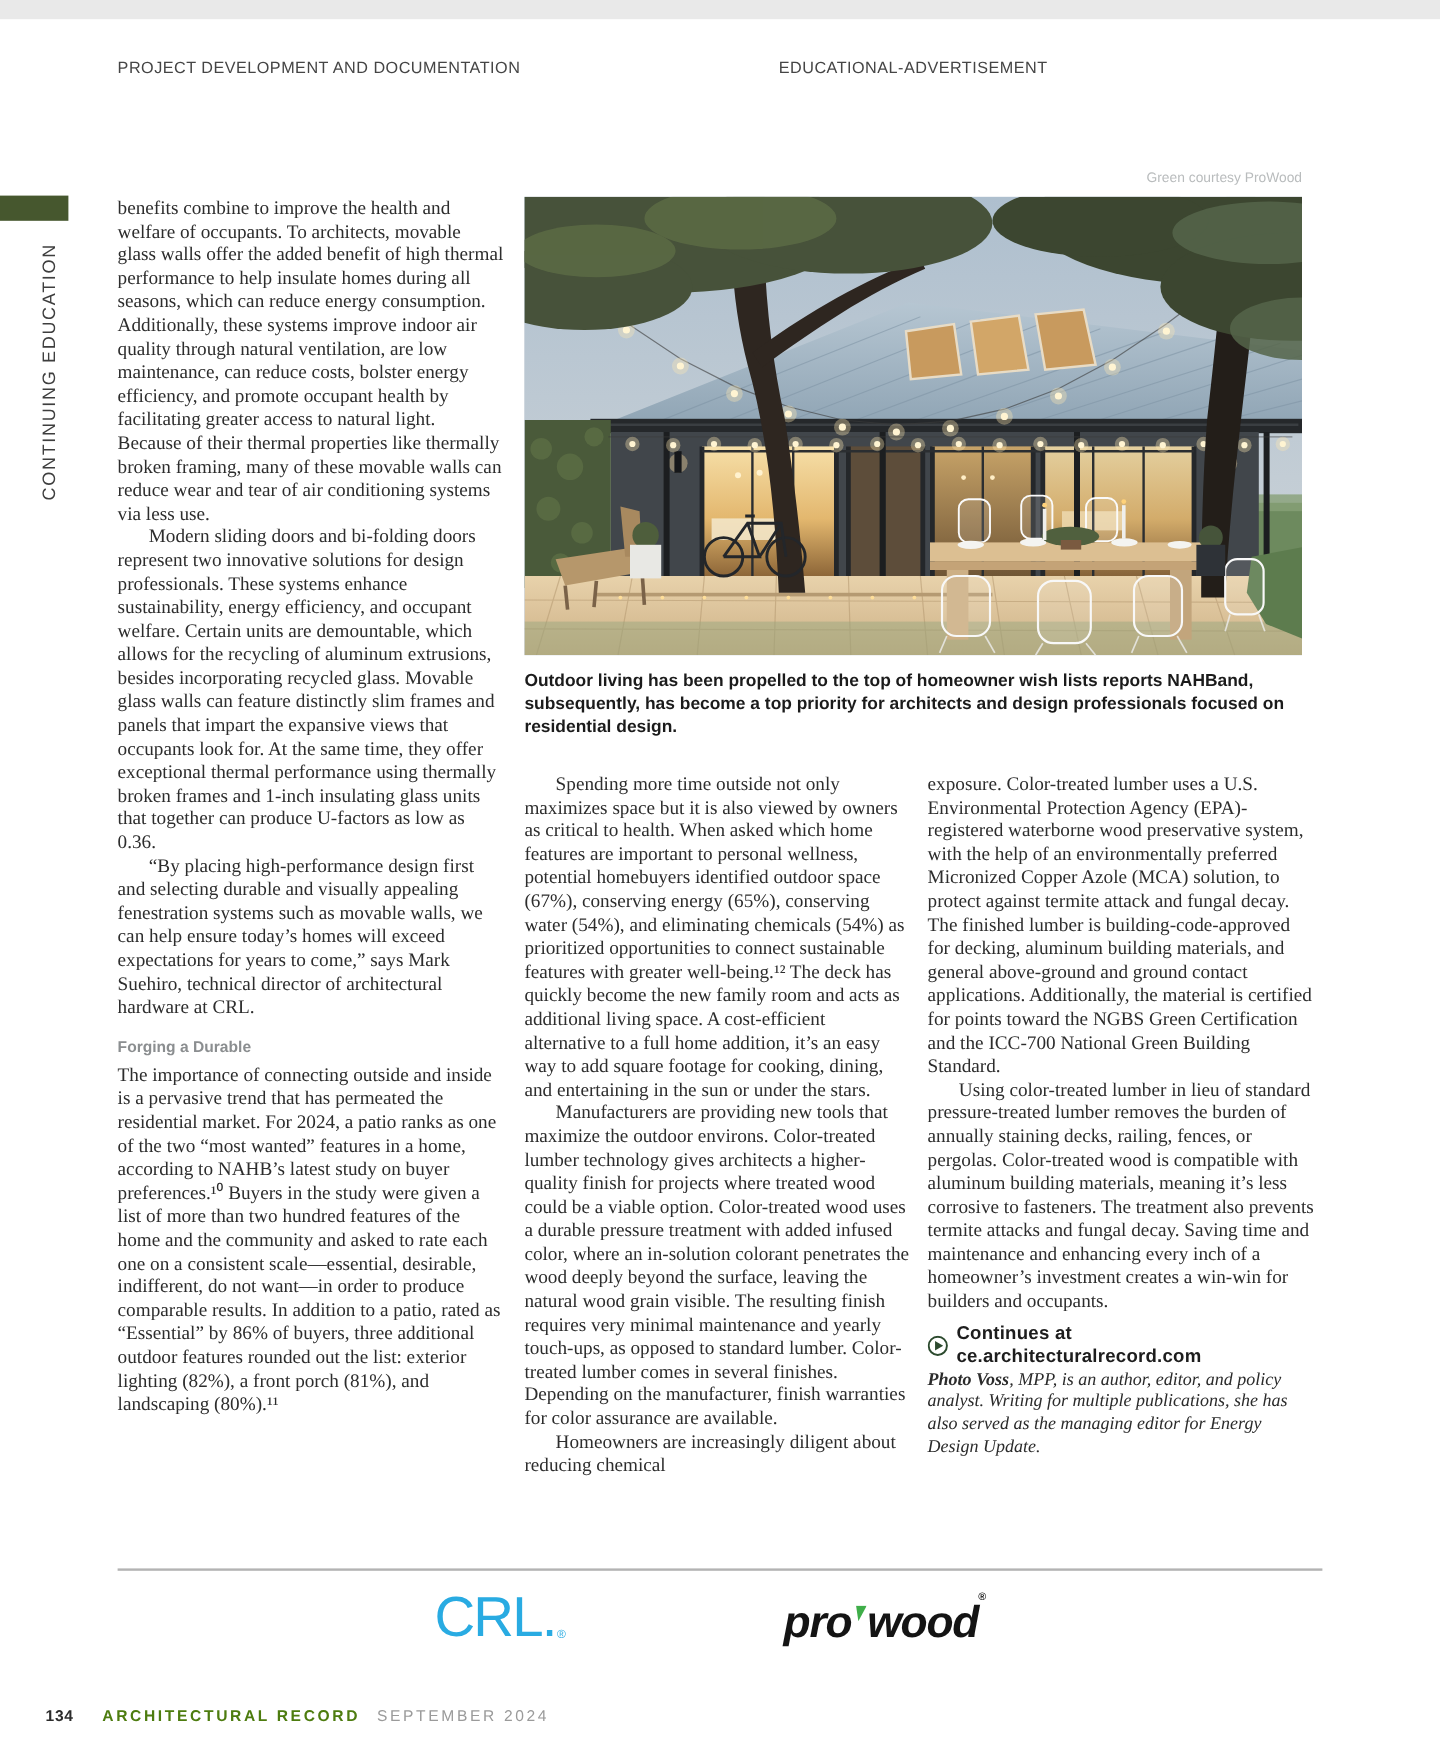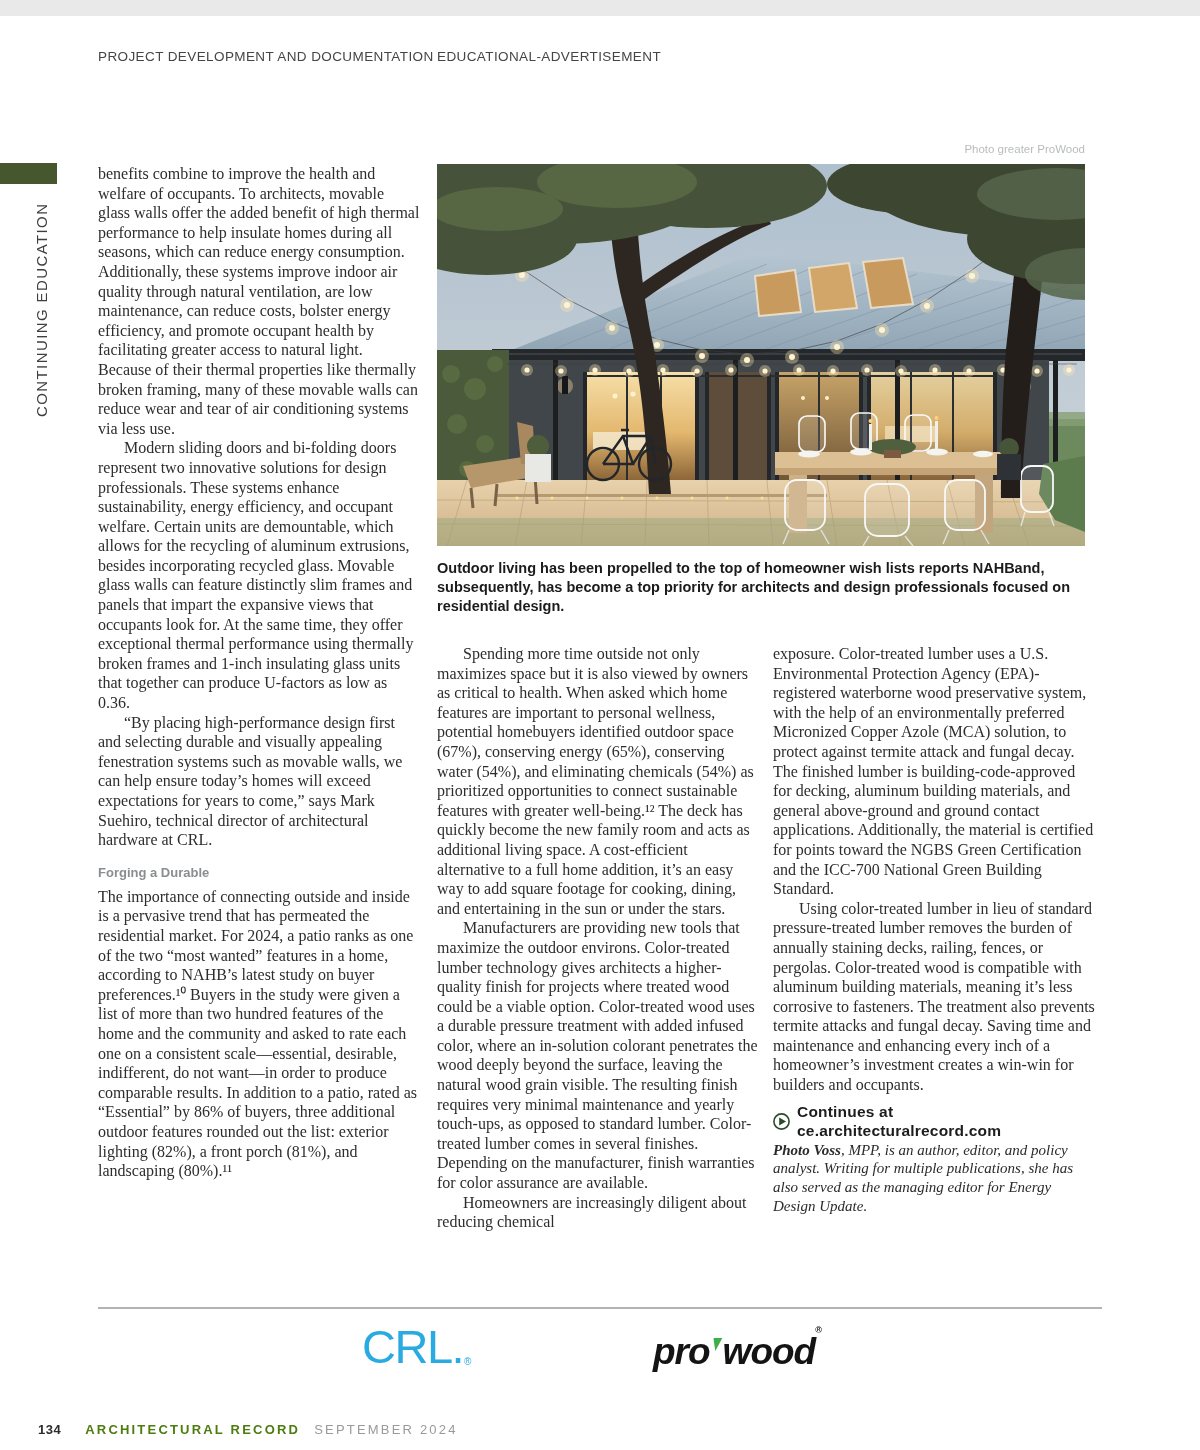--- a/index.html
+++ b/index.html
@@ -7,21 +7,21 @@
     position:relative; width:1200px; height:1450px; margin:16px auto;
     background:#ffffff; overflow:hidden;
     font-family:"Liberation Serif", serif; color:#2d2d2d;
   }
   
   .hdr {
     position:absolute; top:33px; font-family:"Liberation Sans", sans-serif;
     font-size:13.5px; letter-spacing:.4px; color:#454545; font-stretch:condensed;
   }
   .hdr-left { left:98px; }
-  .hdr-right { left:437px; width:648px; text-align:left; }
+  .hdr-right { left:437px; width:648px; text-align:center; }
   
   .green-bar { position:absolute; left:0; top:147px; width:57px; height:21px; background:#46572e; }
   .vlabel {
     position:absolute; left:33px; top:176px; height:225px;
     writing-mode:vertical-rl; transform:rotate(180deg);
     font-family:"Liberation Sans", sans-serif; font-size:15px; letter-spacing:1.4px;
     color:#3e3e3e; white-space:nowrap;
   }
   
   .credit {
@@ -85,21 +85,21 @@
 <body>
 
 <div id="page">
 
   <div class="hdr hdr-left">PROJECT DEVELOPMENT AND DOCUMENTATION</div>
   <div class="hdr hdr-right">EDUCATIONAL-ADVERTISEMENT</div>
 
   <div class="green-bar"></div>
   <div class="vlabel">CONTINUING EDUCATION</div>
 
-  <div class="credit">Photo greater ProWood</div>
+  <div class="credit">Green courtesy ProWood</div>
 
   <div class="photo">
     <svg width="648" height="382" viewBox="0 0 648 382">
       <defs>
         <linearGradient id="sky" x1="0" y1="0" x2="0" y2="1">
           <stop offset="0" stop-color="#aebfce"></stop>
             <stop offset="0.7" stop-color="#c6cfd6"></stop>
             <stop offset="1" stop-color="#d2d7da"></stop>
         </linearGradient>
         <linearGradient id="roofg" x1="0" y1="0" x2="0" y2="1">

